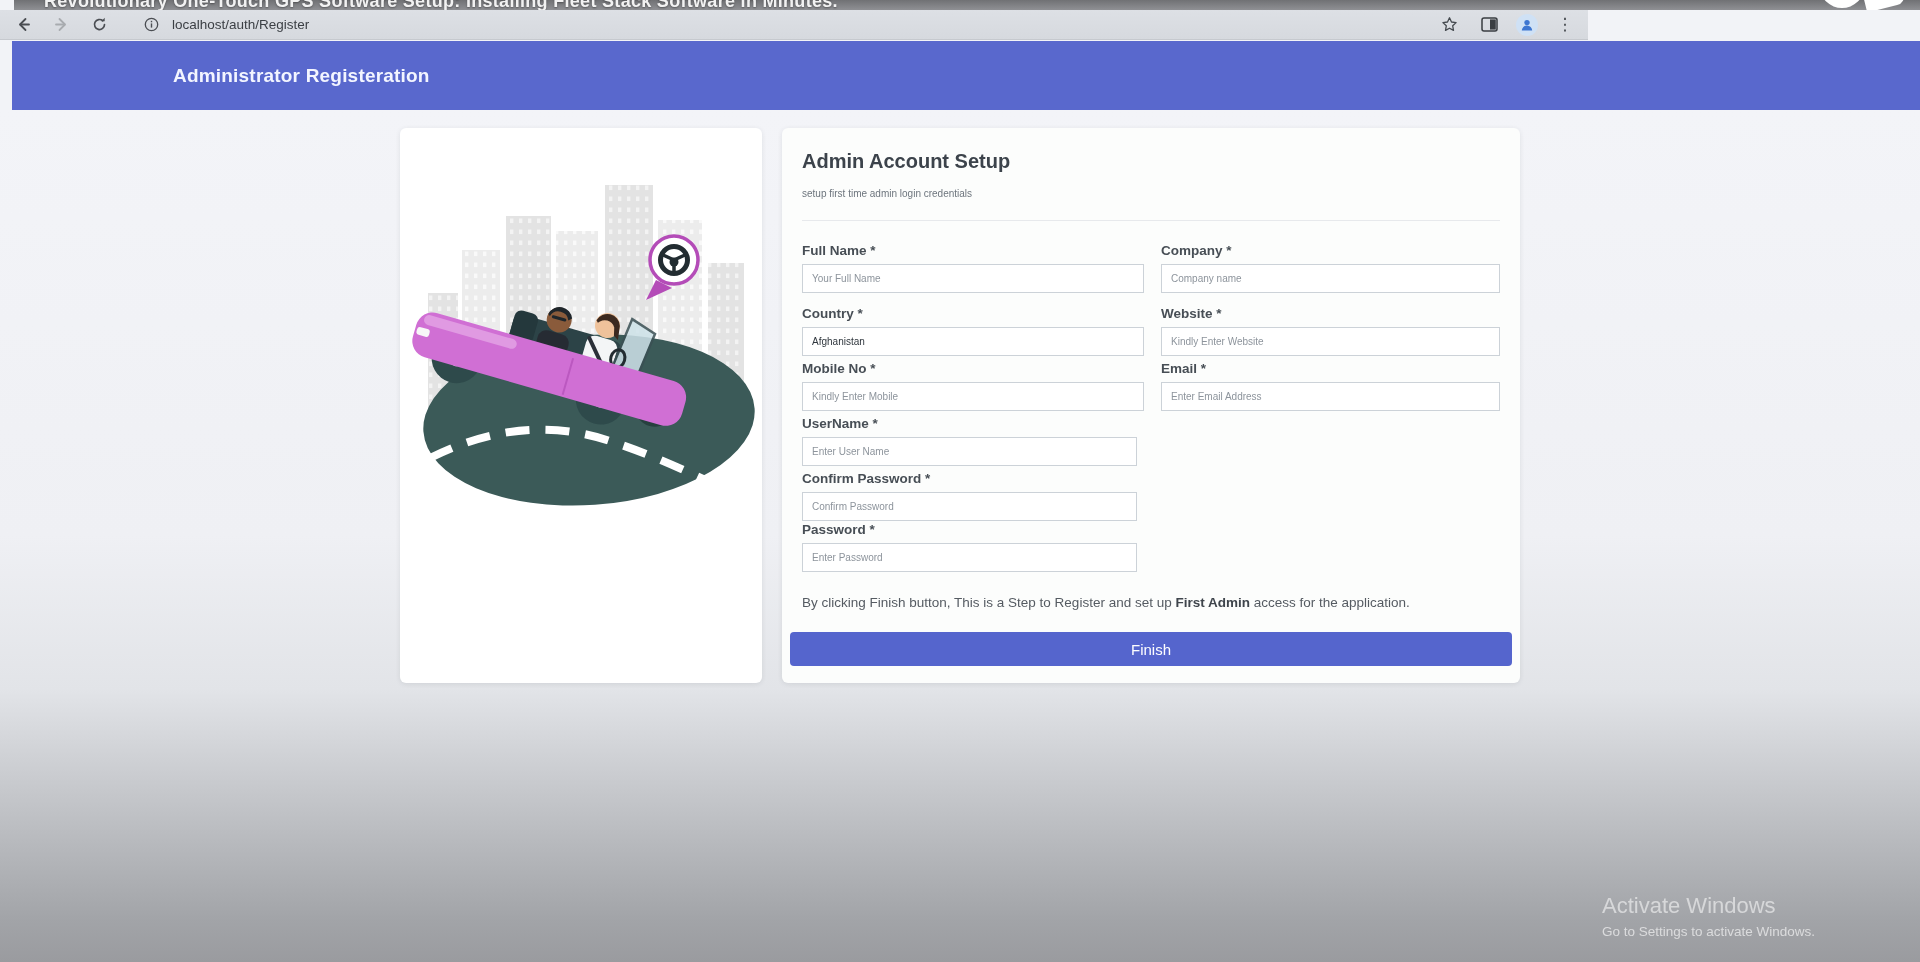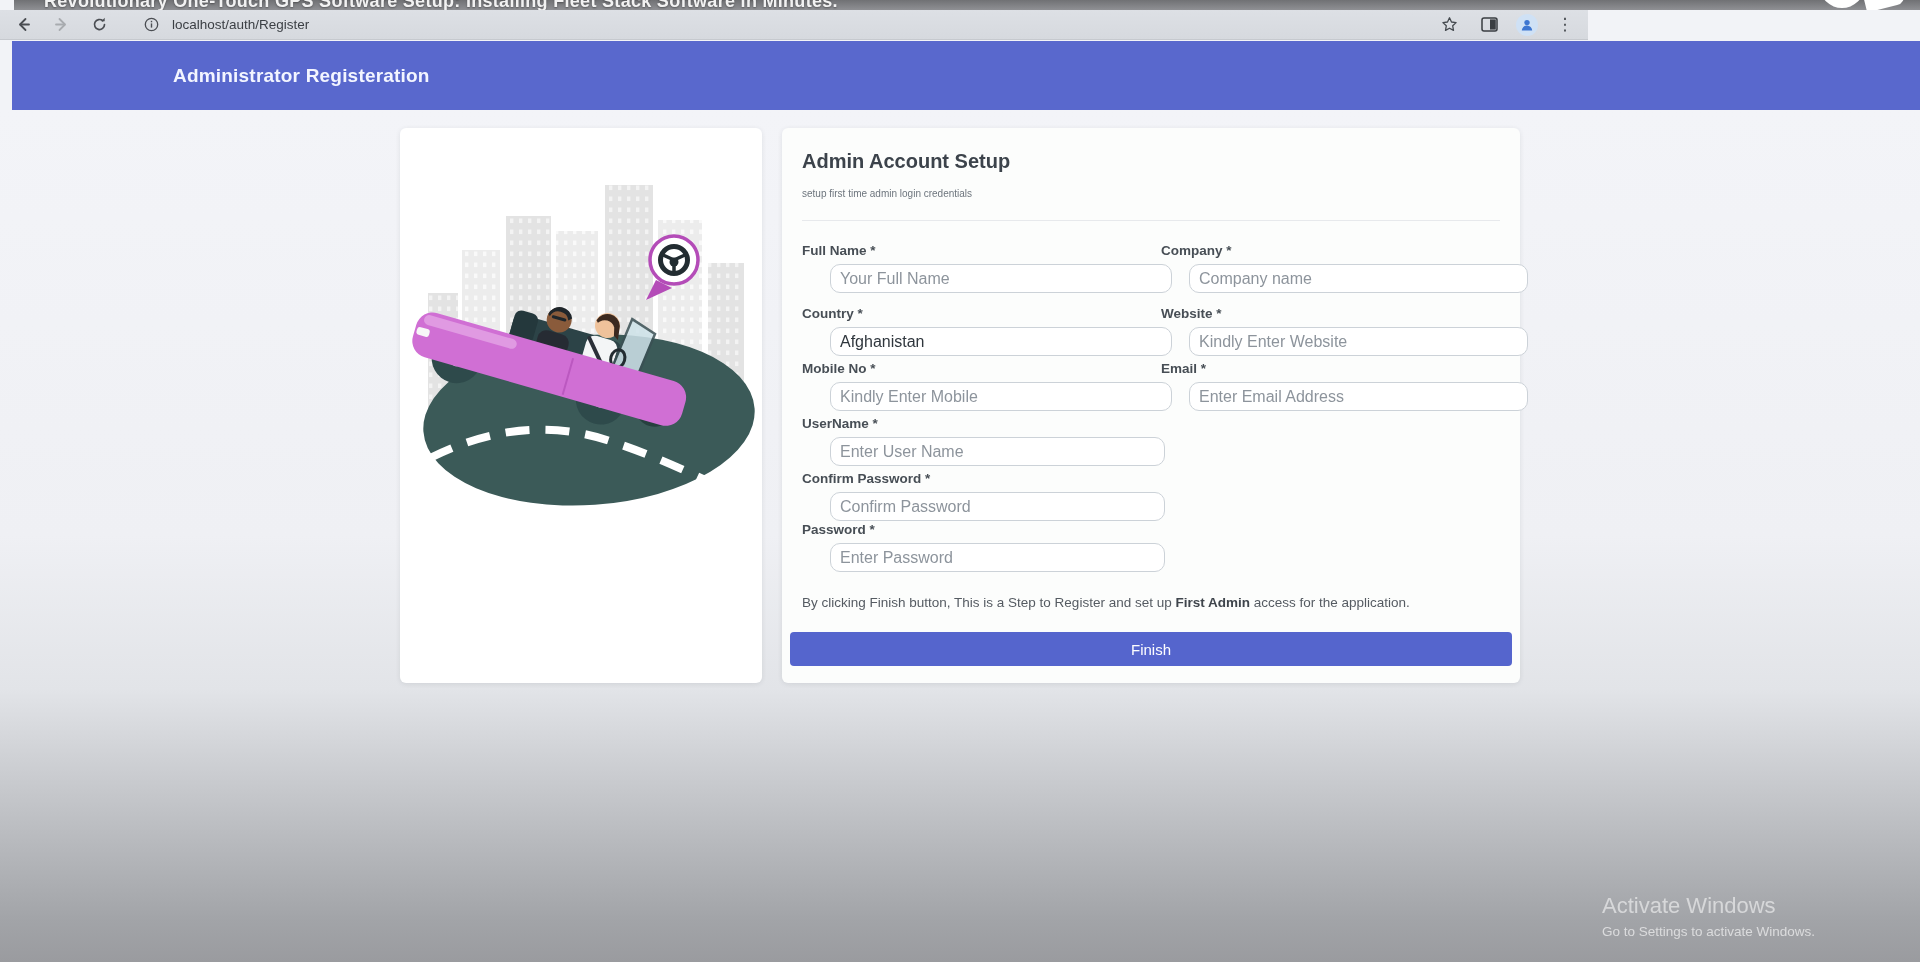--- a/index.html
+++ b/index.html
@@ -46,22 +46,22 @@
   .card-form{left:782px;top:18px;width:738px;height:555px;background:#fcfdfc;padding:20px 20px 0 20px;}
 
   .form-title{font-size:20px;line-height:26px;font-weight:bold;color:#3c434b;}
   .form-sub{margin-top:12px;font-size:10px;line-height:16px;color:#6d757d;}
   .divider{margin-top:18px;height:1px;background:#e7e9ec;}
   .form-body{margin-top:21px;}
   .form-row{display:flex;column-gap:17px;}
   .fld{display:block;}
   .fld .flabel{display:block;font-size:13.5px;line-height:17px;font-weight:bold;color:#474e55;
     margin-bottom:5px;}
-  .fld input{display:block;width:100%;height:29px;border:1px solid #ccd2d8;border-radius:10px;
-    background:#fff;padding:0 9px;font-size:16px;color:#2f363d;outline:none;margin-left:28px;}
+  .fld input{display:block;width:100%;height:29px;border:1px solid #ccd2d8;border-radius:0;
+    background:#fff;padding:0 9px;font-size:10px;color:#2f363d;outline:none;}
   .fld input::placeholder{color:#8d949c;opacity:1;}
   .w-l{width:342px;} .w-r{width:339px;} .w-n{width:335px;}
   .mb-lg{margin-bottom:12px;} .mb-sm{margin-bottom:4px;}
   .disclaimer{margin-top:22px;font-size:13.5px;line-height:17px;color:#555b62;}
   .disclaimer b{color:#3f454c;}
   .finish-btn{display:block;width:calc(100% + 24px);margin:21px -12px 0 -12px;height:34px;
     background:#5565cd;border:none;border-radius:4px;color:#fdfdff;font-size:15px;cursor:pointer;}
 
   
   .watermark{position:absolute;left:1602px;top:783px;pointer-events:none;}

